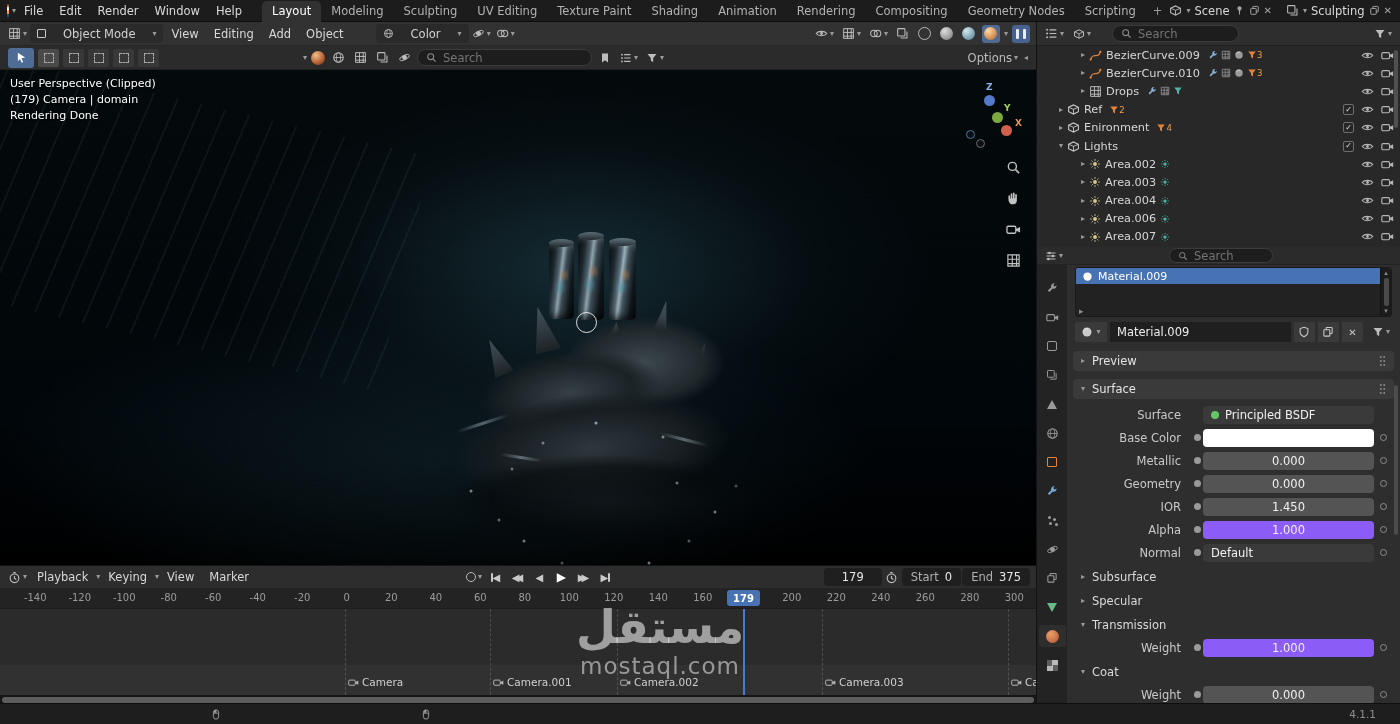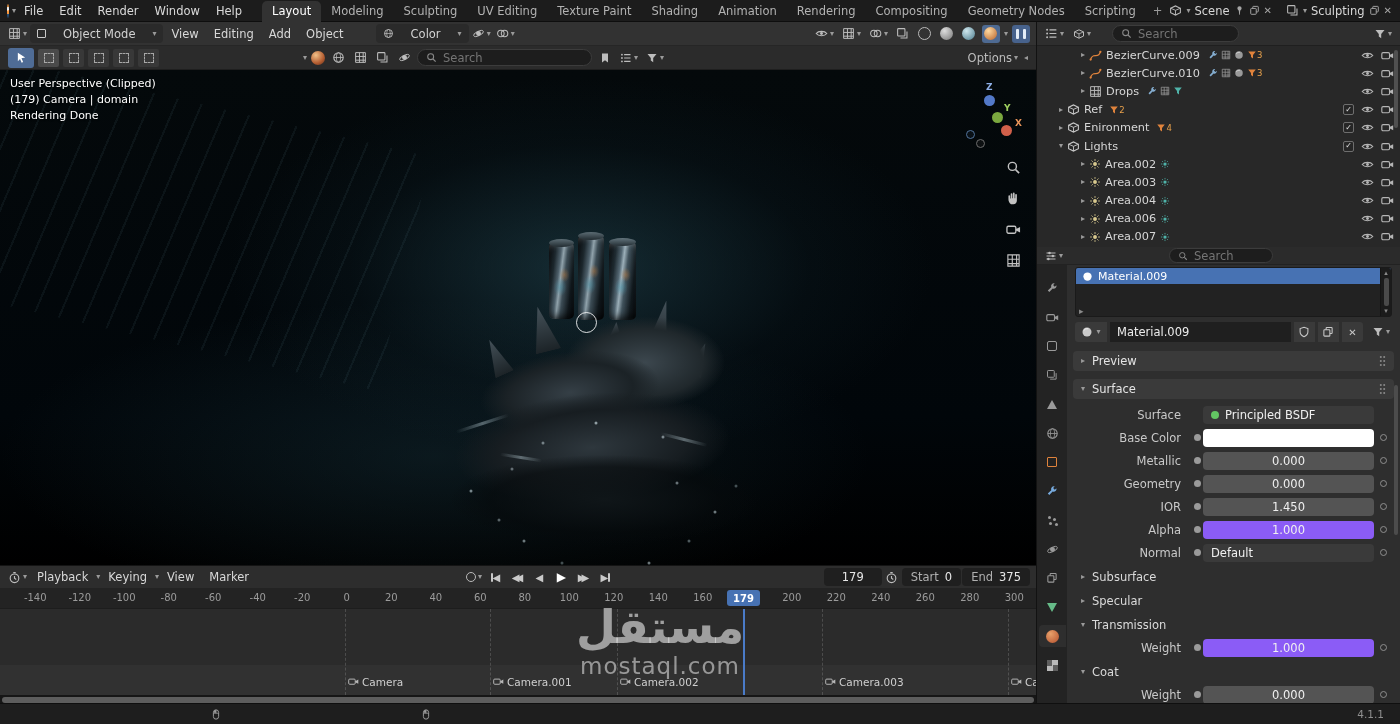--- a/index.html
+++ b/index.html
@@ -86,21 +86,21 @@
 .pbar{width:2px;height:9px;background:#c9c9c9;border-radius:1px}
 .tl-field{display:flex;align-items:center;gap:6px;background:#1f1f1f;border-radius:4px;height:18px;padding:0 9px;color:#e6e6e6}
 .tl-field .lab{color:#b0b0b0}
 .tl-ruler{position:absolute;left:0;top:588px;width:1036px;height:21px;background:#232323;display:flex;padding-left:13px;overflow:hidden;border-bottom:1px solid #1d1d1d;z-index:4}
 .tick{flex:0 0 44.5px;width:44.5px;text-align:center;font-size:10px;color:#9b9b9b;padding-top:4px}
 .tl-body{position:absolute;left:0;top:609px;width:1036px;height:86px;background:#2b2b2b;overflow:hidden;z-index:3}
 .tl-band{position:absolute;left:0;top:56px;width:100%;height:30px;background:#313131}
 .dash{position:absolute;top:0;height:100%;border-left:1px dashed rgba(195,195,195,.22)}
 .playline{position:absolute;left:743px;top:0;width:2px;height:100%;background:#4a7bc8}
 .frame-badge{position:absolute;left:727px;top:590px;width:33px;height:16px;background:#4772b3;border-radius:3px;color:#fff;font-size:10px;font-weight:bold;display:flex;align-items:center;justify-content:center;z-index:6}
-.marker{position:absolute;top:67px;display:flex;align-items:flex-start;gap:3px;color:#cfcfcf;font-size:10.5px}
+.marker{position:absolute;top:67px;display:flex;align-items:flex-end;gap:3px;color:#cfcfcf;font-size:10.5px}
 .tl-scroll{position:absolute;left:2px;top:697px;width:1032px;height:6px;background:#5d5d5d;border-radius:3px;z-index:4}
 
 
 .watermark{position:absolute;left:470px;top:602px;width:380px;text-align:center;z-index:7;pointer-events:none}
 .wm-ar{font-size:46px;font-weight:bold;color:rgba(255,255,255,.55);line-height:1.1}
 .wm-en{font-size:23px;color:rgba(255,255,255,.5);letter-spacing:1px}
 
 
 .outliner{position:absolute;left:1036px;top:22px;width:364px;height:225px;background:#282828;border-left:1px solid #121212;z-index:5}
 .ol-header{height:24px;background:#2e2e2e;display:flex;align-items:center;gap:5px;padding:0 6px;border-bottom:1px solid #1f1f1f}
@@ -150,21 +150,21 @@
 .field.blue{background:#8b5cf6}
 .field.white{background:#fff}
 .fdec{flex:0 0 18px;display:flex;justify-content:center}
 .fdec i{width:7px;height:7px;border-radius:50%;border:1.5px solid #8e8e8e}
 .nodedot{width:8px;height:8px;border-radius:50%;background:#63c763}
 .pr-scroll{position:absolute;right:2px;top:120px;width:4px;height:150px;background:#4c4c4c;border-radius:2px}
 
 
 .statusbar{position:absolute;left:0;top:703px;width:1400px;height:21px;background:#1e1e1e;border-top:1px solid #0f0f0f;display:flex;align-items:center;z-index:10}
 .sb-hint{position:absolute;top:4px;color:#9a9a9a}
-.version{margin-left:auto;padding-right:16px;color:#8f8f8f;font-size:10.5px}
+.version{margin-left:auto;padding-right:24px;color:#8f8f8f;font-size:10.5px}
 </style>
 </head>
 <body>
 
 <svg width="0" height="0" style="position:absolute">
 <defs>
 <symbol id="sy-eye" viewBox="0 0 16 16">
         <path d="M1.5 8c2.6-3.6 10.4-3.6 13 0-2.6 3.6-10.4 3.6-13 0z" fill="none" stroke="currentColor" stroke-width="1.4"></path>
         <circle cx="8" cy="8" r="1.8" fill="currentColor"></circle>
       </symbol>

